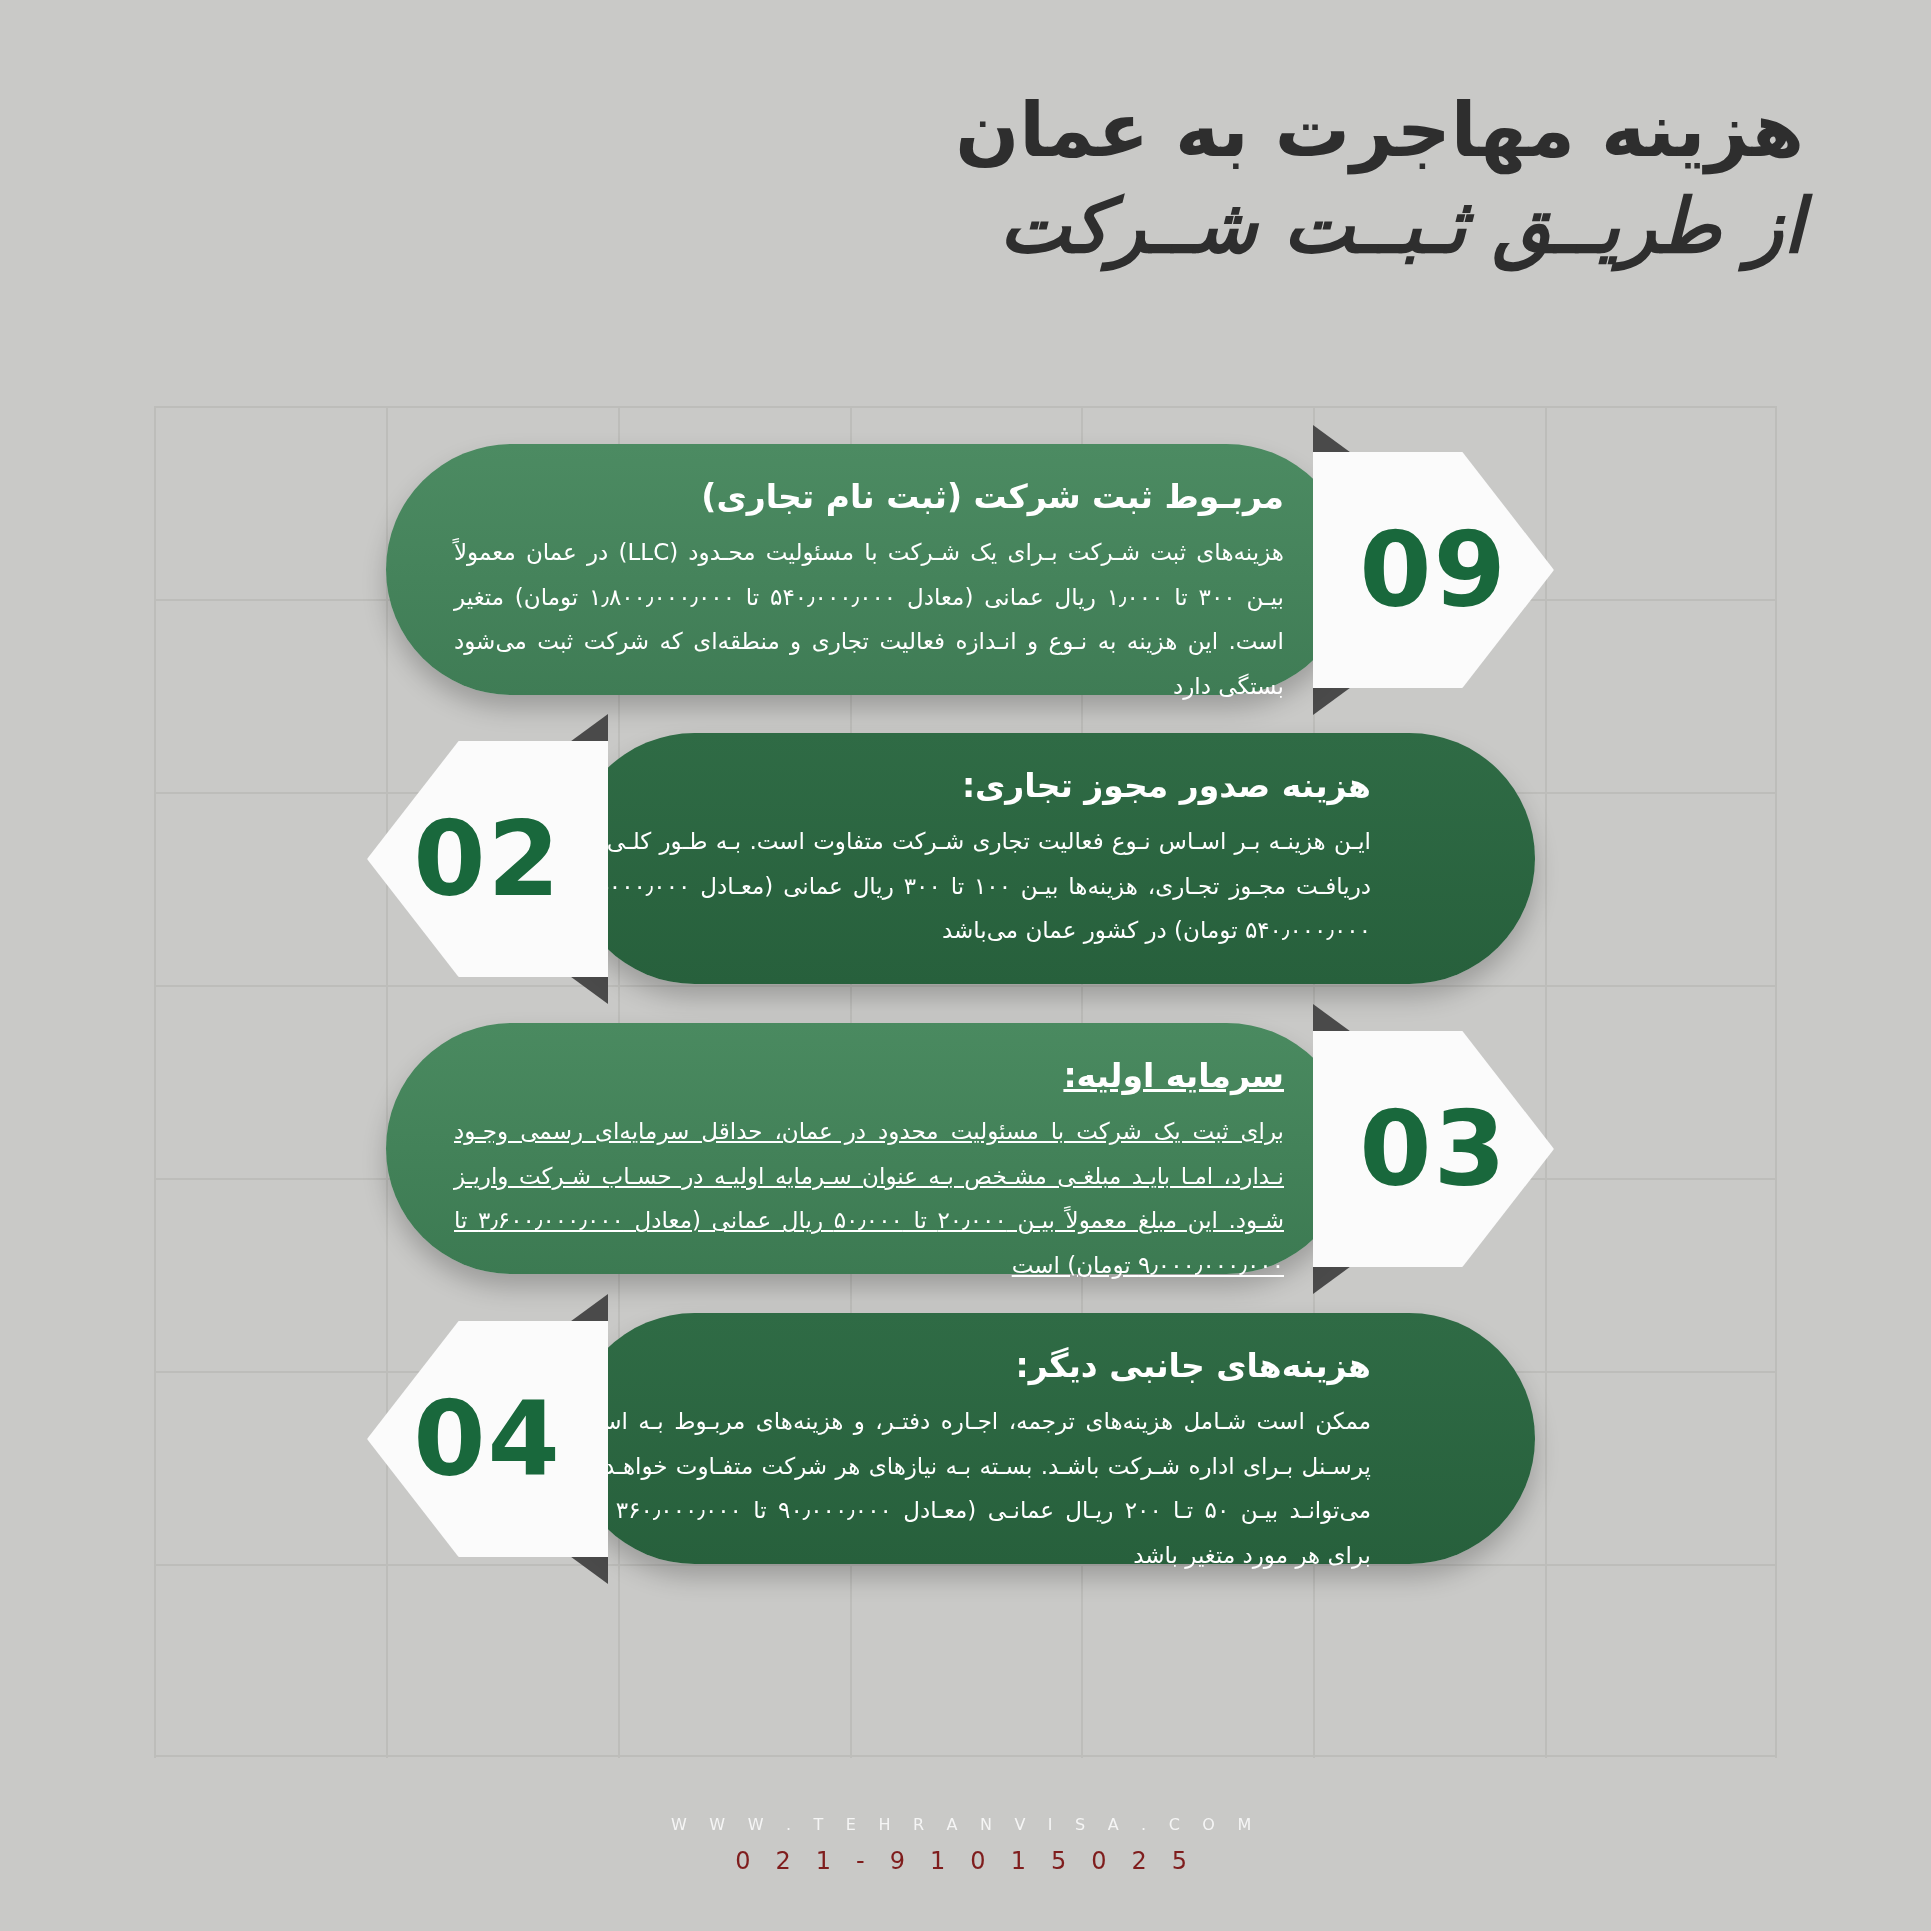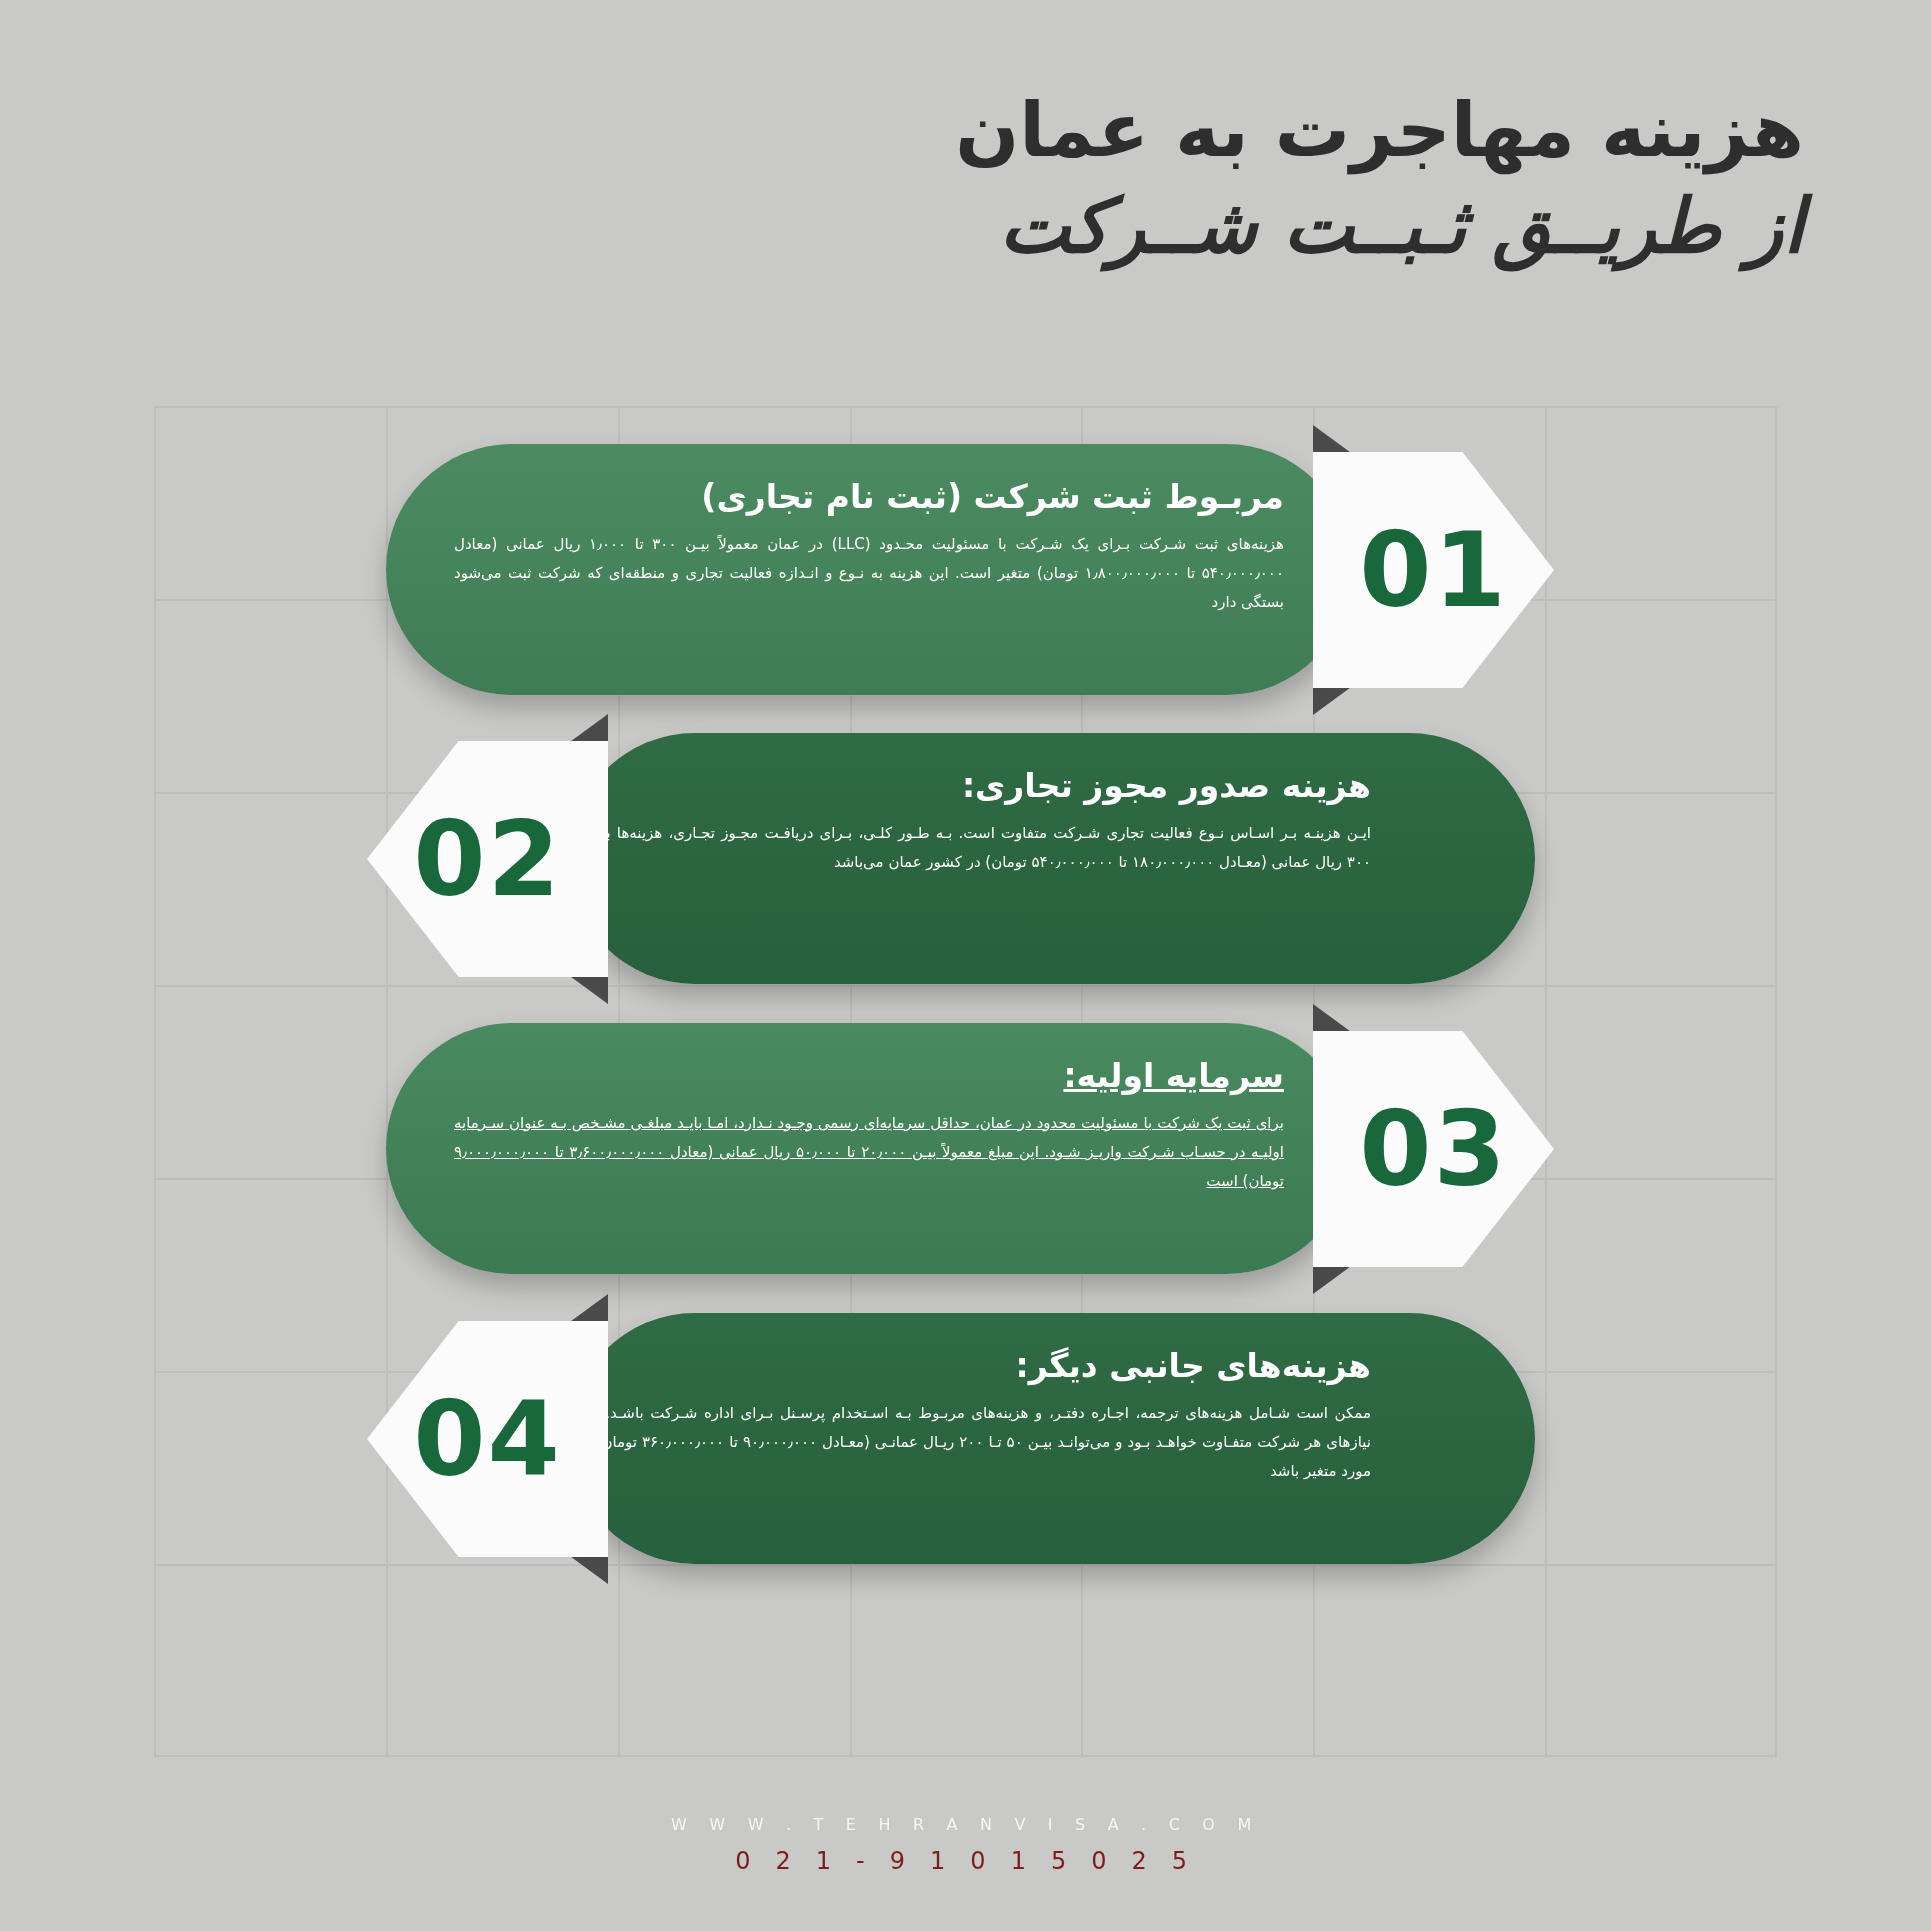--- a/index.html
+++ b/index.html
@@ -66,21 +66,21 @@
     direction:rtl;
   }
   .pill h3{
     margin:0 0 13.5px 0;
     font-size:33px;
     font-weight:bold;
     letter-spacing:0px;
   }
   .pill p{
     margin:0;
-    font-size:15px;
+    font-size:23px;
     line-height:1.95;
     text-align:justify;
     text-align-last:right;
   }
 
   
   .notch{
     position:absolute;
     width:87px;height:290px;
     background:#4a4a4a;
@@ -191,21 +191,21 @@
 
 <div class="row right-num" id="row1">
   <div class="notch"></div>
   <div class="pill">
     <div class="txt">
       <h3>مربـوط ثبت شرکت (ثبت نام تجاری)</h3>
       <p>هزینه‌های ثبت شـرکت بـرای یک شـرکت با مسئولیت محـدود (LLC) در عمان معمولاً بیـن ۳۰۰ تا ۱٫۰۰۰ ریال عمانی (معادل ۵۴۰٫۰۰۰٫۰۰۰ تا ۱٫۸۰۰٫۰۰۰٫۰۰۰ تومان) متغیر است. این هزینه به نـوع و انـدازه فعالیت تجاری و منطقه‌ای که شرکت ثبت می‌شود بستگی دارد</p>
     </div>
   </div>
   <div class="badge point-right">
-    <span>01</span>
+    <span>09</span>
   </div>
 </div>
 
 <div class="row left-num" id="row2">
   <div class="notch"></div>
   <div class="pill">
     <div class="txt">
       <h3>هزینه صدور مجوز تجاری:</h3>
       <p>ایـن هزینـه بـر اسـاس نـوع فعالیت تجاری شـرکت متفاوت است. بـه طـور کلـی، بـرای دریافـت مجـوز تجـاری، هزینه‌ها بیـن ۱۰۰ تا ۳۰۰ ریال عمانی (معـادل ۱۸۰٫۰۰۰٫۰۰۰ تا ۵۴۰٫۰۰۰٫۰۰۰ تومان) در کشور عمان می‌باشد</p>
     </div>

